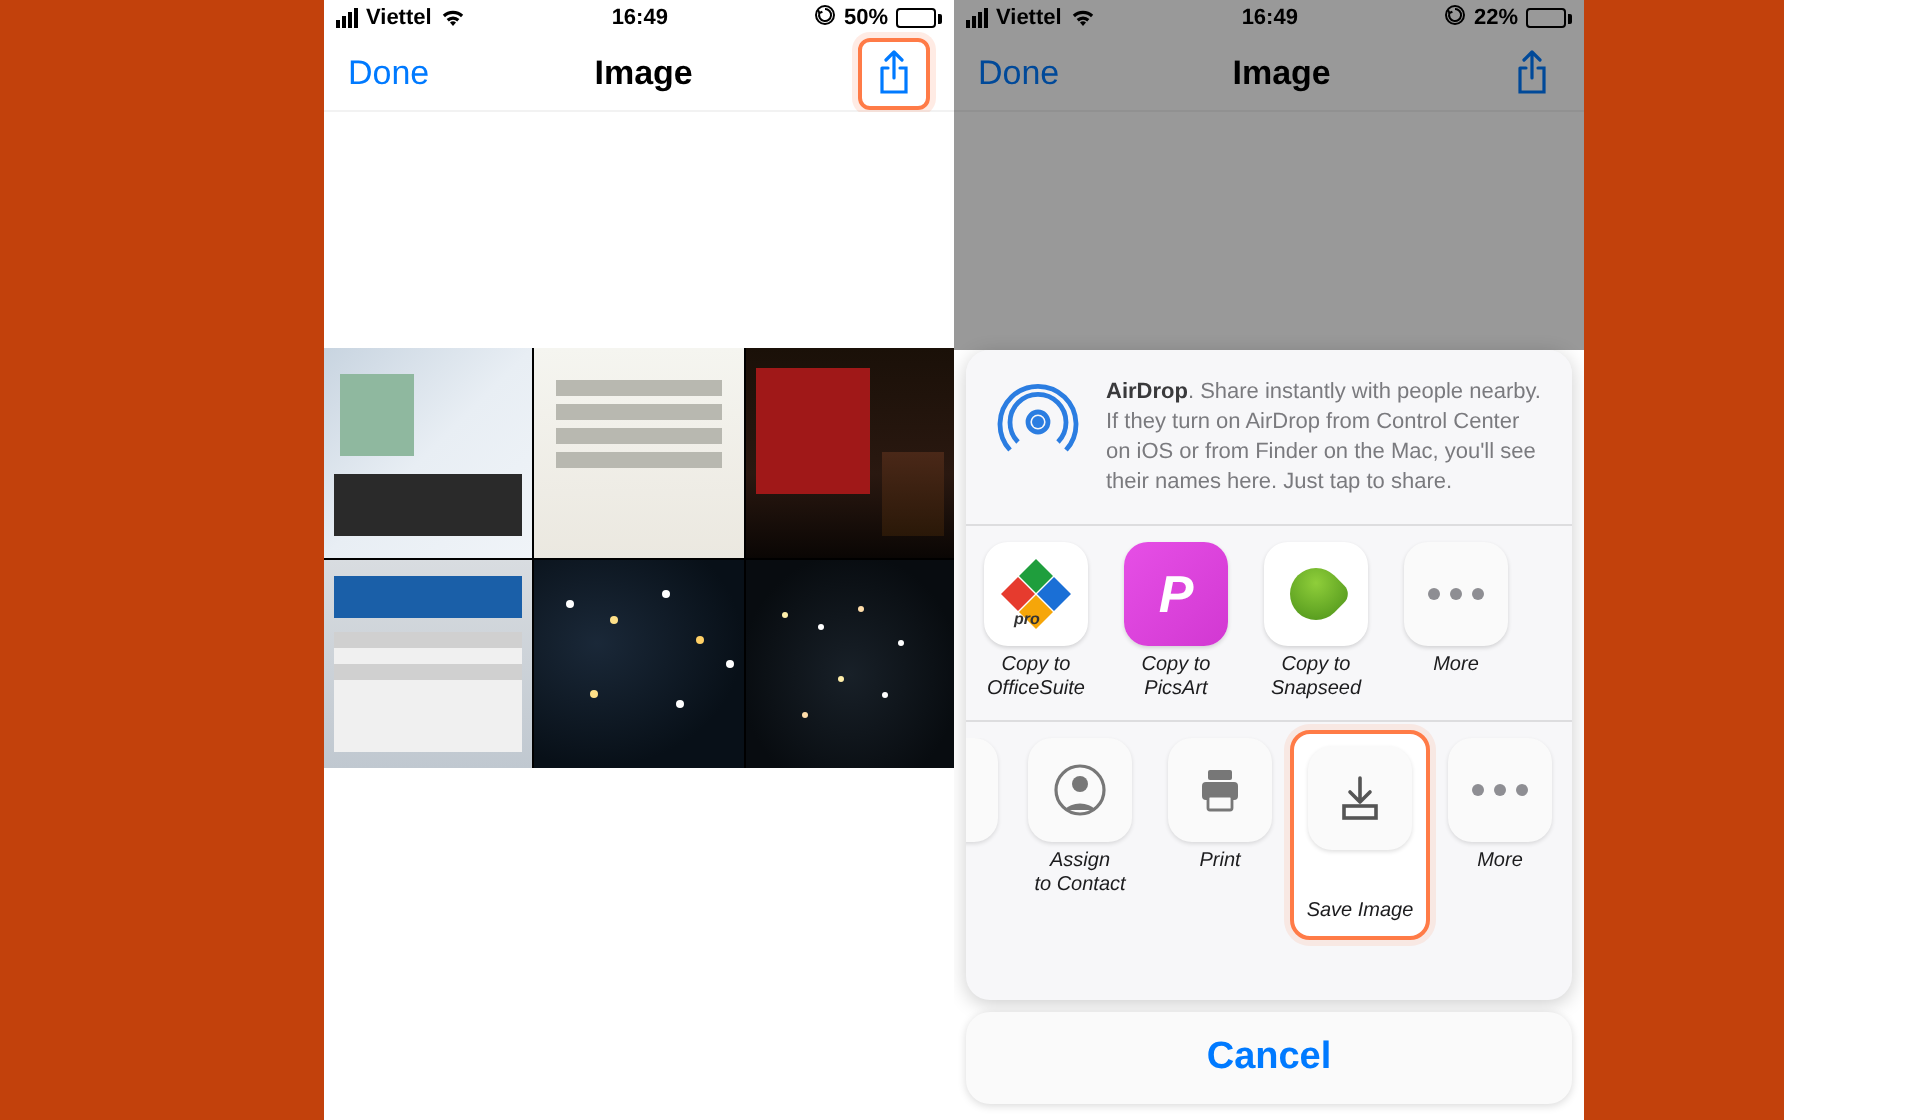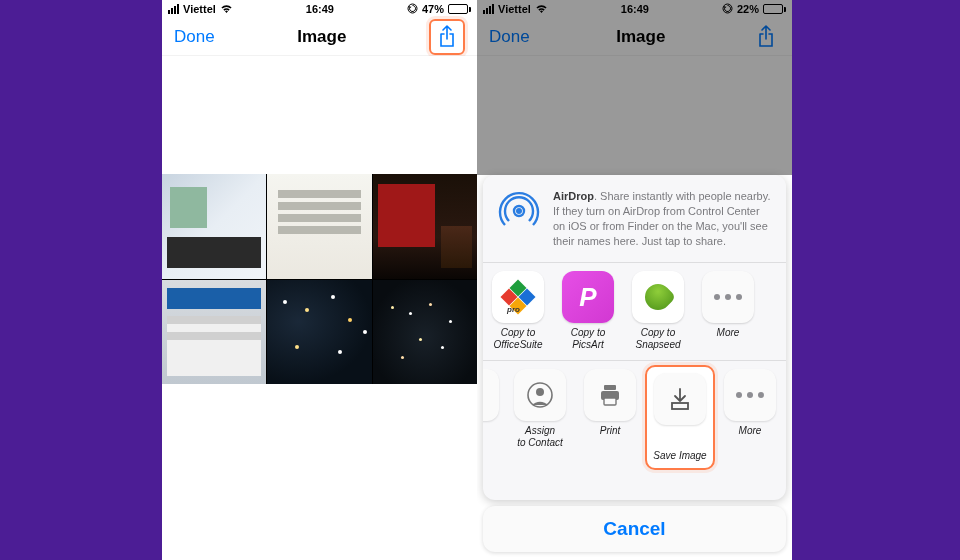--- a/index.html
+++ b/index.html
@@ -1,17 +1,17 @@
 <!DOCTYPE html>
 <html><head>
 <meta charset="utf-8">
 <style>
   * { box-sizing: border-box; margin: 0; padding: 0; }
   html, body { width: 960px; height: 560px; overflow: hidden; font-family: -apple-system, "Helvetica Neue", Arial, sans-serif; }
-  .canvas { width: 960px; height: 560px; background: #4c1d95; position: relative; }
+  .canvas { width: 892px; height: 560px; background: #c2410c; position: relative; }
   .phones { position: absolute; top: 0; left: 162px; width: 630px; height: 560px; display: flex; }
   .phone { width: 315px; height: 560px; background: #fff; position: relative; overflow: hidden; }
   .status-bar { height: 18px; display: flex; align-items: center; justify-content: space-between; padding: 0 6px; font-size: 11px; font-weight: 600; color: #000; }
   .status-left, .status-right { display: flex; align-items: center; gap: 4px; }
   .bars { display: inline-flex; align-items: flex-end; gap: 1px; }
   .bars span { width: 2px; background: #000; display: inline-block; }
   .bars span:nth-child(1){height:4px;} .bars span:nth-child(2){height:6px;} .bars span:nth-child(3){height:8px;} .bars span:nth-child(4){height:10px;}
   .wifi-icon svg { display:block; }
   .battery { display:inline-flex; align-items:center; gap:1px; }
   .battery-body { width:20px; height:10px; border:1px solid #000; border-radius:2px; position:relative; overflow:hidden; }
@@ -100,21 +100,21 @@
               </svg>
             </span>
         </div>
         <div>16:49</div>
         <div class="status-right">
           <span><svg width="11" height="11" viewBox="0 0 11 11">
                 <circle cx="5.5" cy="5.5" r="4.5" fill="none" stroke="#000" stroke-width="1"></circle>
                 <path d="M5.5 2.5 A3 3 0 1 1 2.7 4.5" fill="none" stroke="#000" stroke-width="1"></path>
                 <path d="M2 3 L2.7 4.5 L4.2 3.9" fill="none" stroke="#000" stroke-width="1"></path>
               </svg></span>
-          <span>47%</span>
+          <span>50%</span>
           <span class="battery">
               <span class="battery-body"><span class="battery-fill" style="width:23%"></span></span>
               <span class="battery-cap"></span>
             </span>
         </div>
       </div>
       <div class="nav-bar">
         <span class="nav-left">Done</span>
         <span class="nav-title">Image</span>
         <span class="share-highlight">

